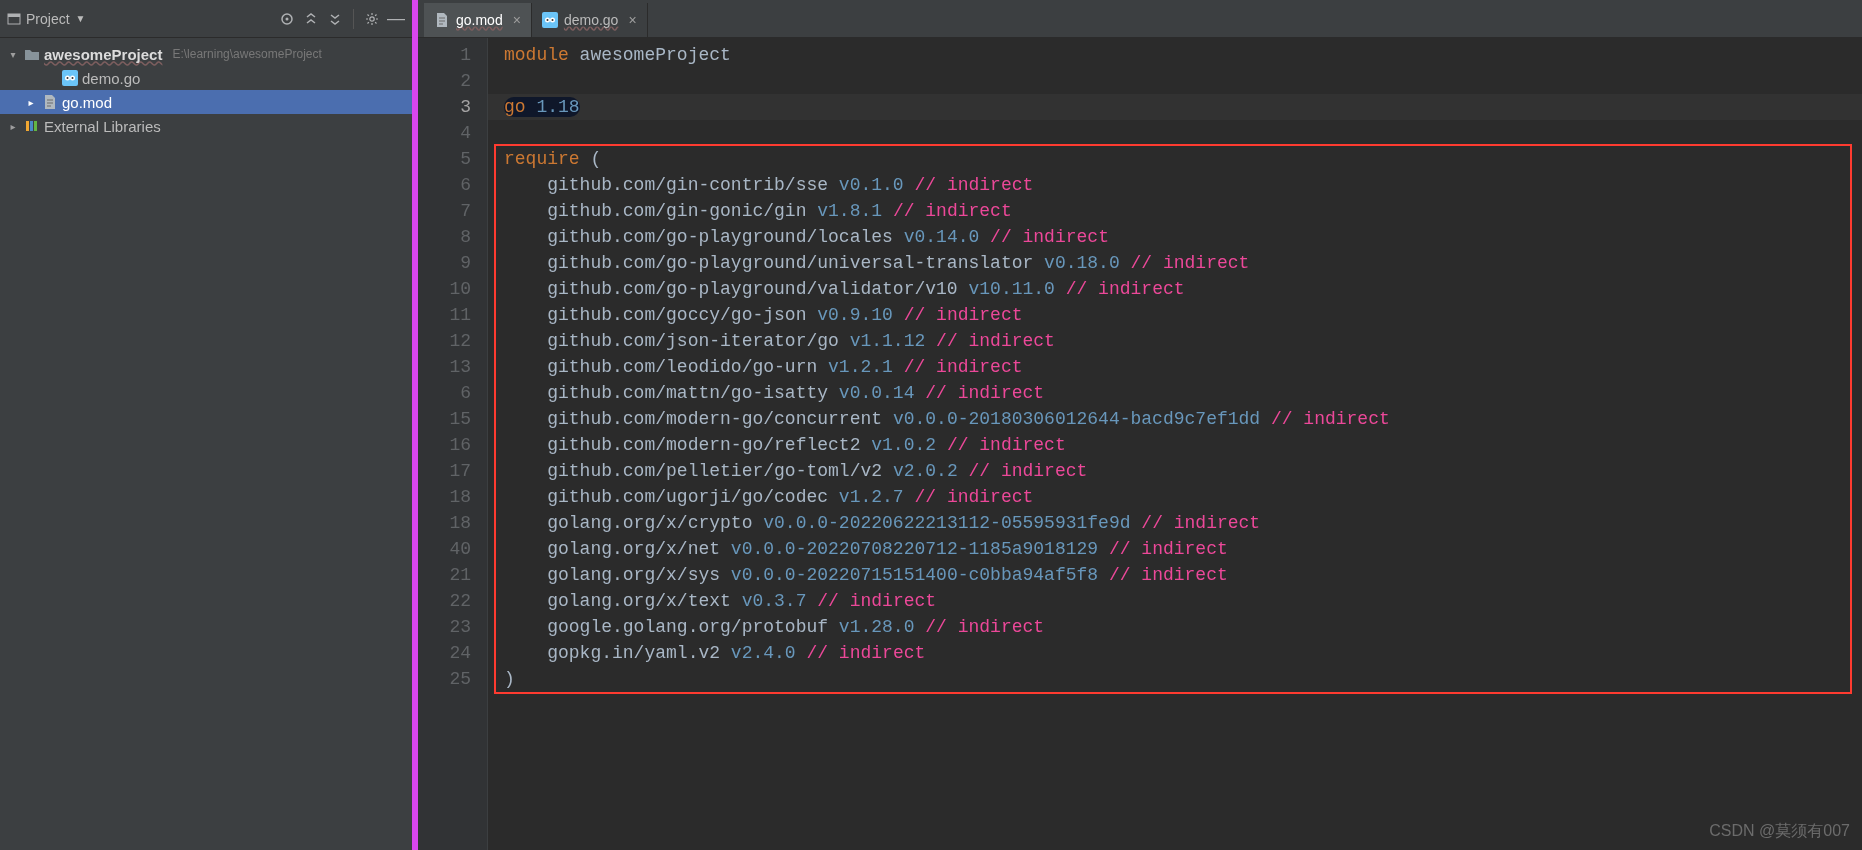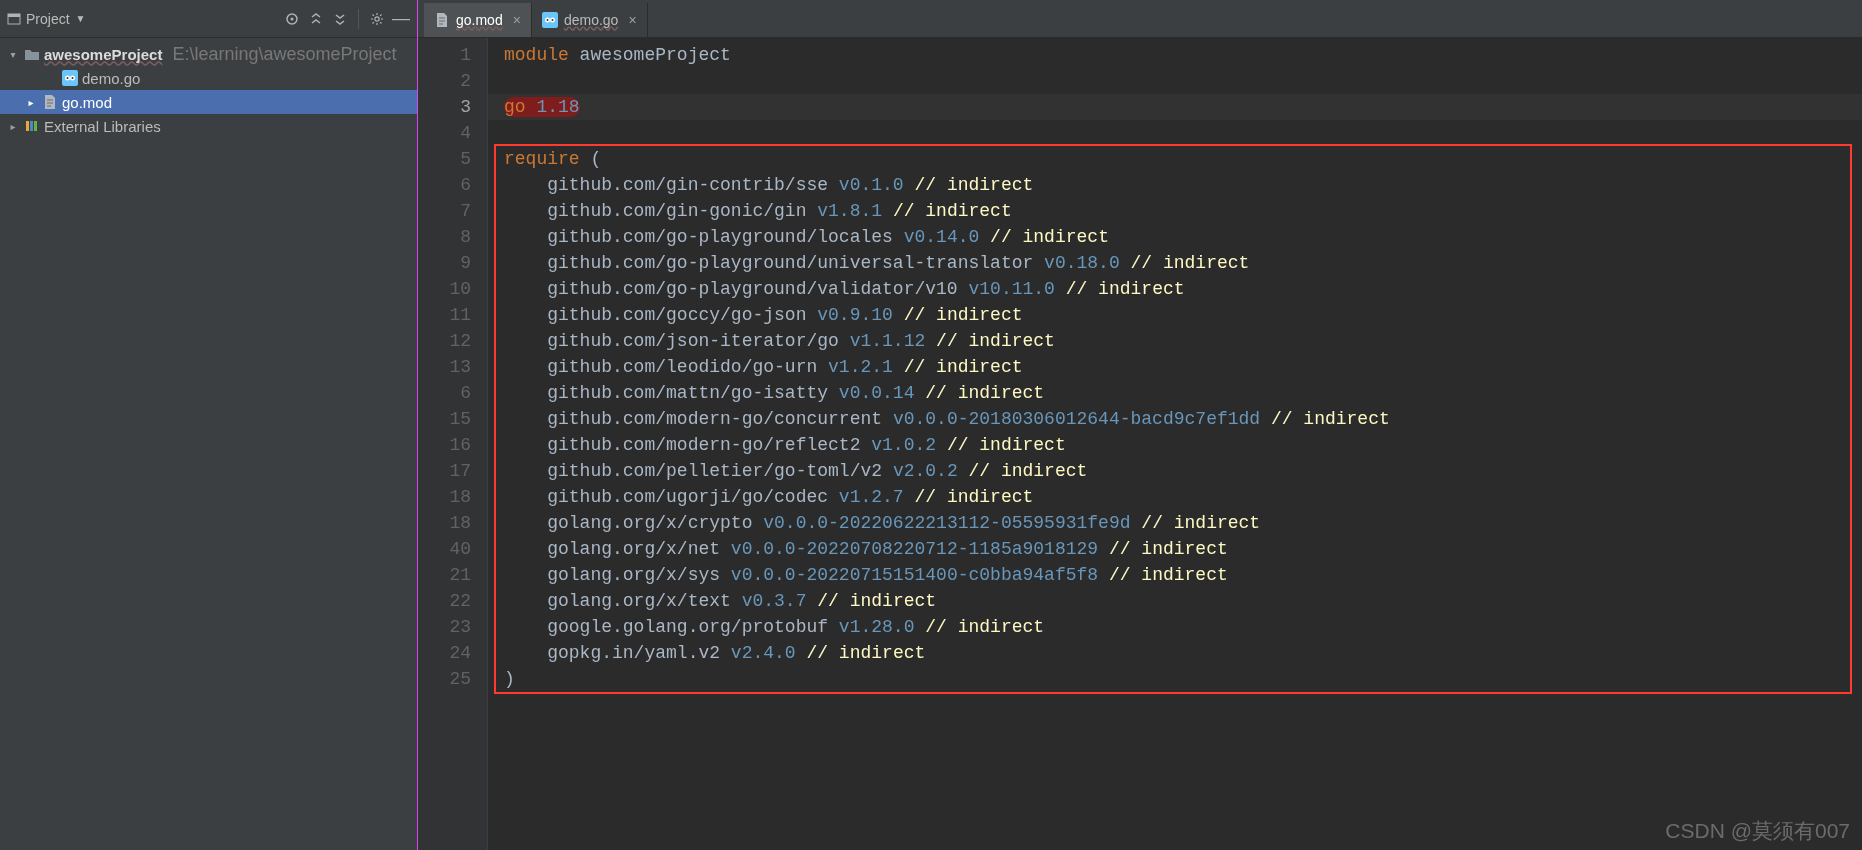--- a/index.html
+++ b/index.html
@@ -11,21 +11,21 @@
     height: 850px;
     overflow: hidden;
     display: flex;
     flex-direction: column;
   }
   .main-area { display: flex; flex: 1; min-height: 0; }
   
   .sidebar {
     width: 418px;
     background: #3c3f41;
-    border-right: 1px solid #d946ef;
+    border-right: 6px solid #d946ef;
     display: flex;
     flex-direction: column;
   }
   .sidebar-header {
     height: 38px;
     background: #3c3f41;
     border-bottom: 1px solid #2b2b2b;
     display: flex;
     align-items: center;
     padding: 0 6px;
@@ -44,51 +44,51 @@
   .tree-row.selected .chev { color:#fff; }
   .tree-indent-1 { padding-left: 24px; }
   .tree-indent-2 { padding-left: 44px; }
   .icon-generic { width:16px; height:16px; display:inline-flex; align-items:center; justify-content:center; }
   .folder-icon { color:#87939a; }
   .go-icon { background:#6bc5f8; border-radius:2px; }
   .modfile-icon { color:#9e9e9e; }
   .lib-icon { color:#62b543; }
   .scratch-icon { color:#87939a; }
   .proj-name { font-weight:bold; color:#dcdcdc; }
-  .proj-path { color:#787878; font-size:18px; margin-left:6px; }
+  .proj-path { color:#787878; font-size:12px; margin-left:6px; }
   .proj-name.underline { text-decoration: underline wavy #7d5e5e; text-decoration-skip-ink: none; }
   
   .editor-pane { flex:1; display:flex; flex-direction:column; background:#2b2b2b; min-width:0; }
   .tabs-bar { height:38px; background:#3c3f41; border-bottom:1px solid #2b2b2b; display:flex; align-items:flex-end; padding-left:6px; }
   .tab { height:34px; display:flex; align-items:center; padding:0 10px; gap:6px; color:#bbbbbb; font-size:14px; background:#3c3f41; border-right:1px solid #2b2b2b; cursor:pointer; }
   .tab.active { background:#4e5254; color:#ffffff; }
   .tab .close-x { font-size:14px; color:#9e9e9e; margin-left:4px; }
   .tab-underline { text-decoration: underline wavy #7d5e5e; text-decoration-skip-ink: none; }
   .editor-body { flex:1; display:flex; min-height:0; font-family:"Consolas","Courier New",monospace; font-size:18px; line-height:26px; position:relative; }
   .gutter { width:70px; background:#313335; text-align:right; color:#606366; padding:4px 16px 4px 0; border-right:1px solid #3c3f41; }
   .gutter .ln { height:26px; }
   .gutter .ln.current { color:#a4a3a3; }
   .code { flex:1; padding:4px 0 4px 16px; white-space:pre; color:#a9b7c6; position:relative;font-family:Liberation Mono, monospace; }
   .code .line { height:26px; }
   .kw { color:#cc7832; }
   .version { color:#6897bb; }
-  .comment { color:#fef9c3; }
+  .comment { color:#ec4899; }
   .highlight-line { background:#323232; margin-left:-16px; padding-left:16px; }
-  .sel { background:#7f1d1d;border-radius:10px; }
+  .sel { background:#0f172a;border-radius:10px; }
   .red-box {
     position:absolute;
     border:2px solid #ff3b30;
     pointer-events:none;
   }
   .watermark {
     position:absolute;
     right:12px;
     bottom:6px;
     color:#777;
-    font-size:21px;
+    font-size:16px;
     font-family: sans-serif;
     opacity:0.85;
   }
 </style>
 </head>
 <body>
 
 <div class="main-area">
 
   <div class="sidebar">

